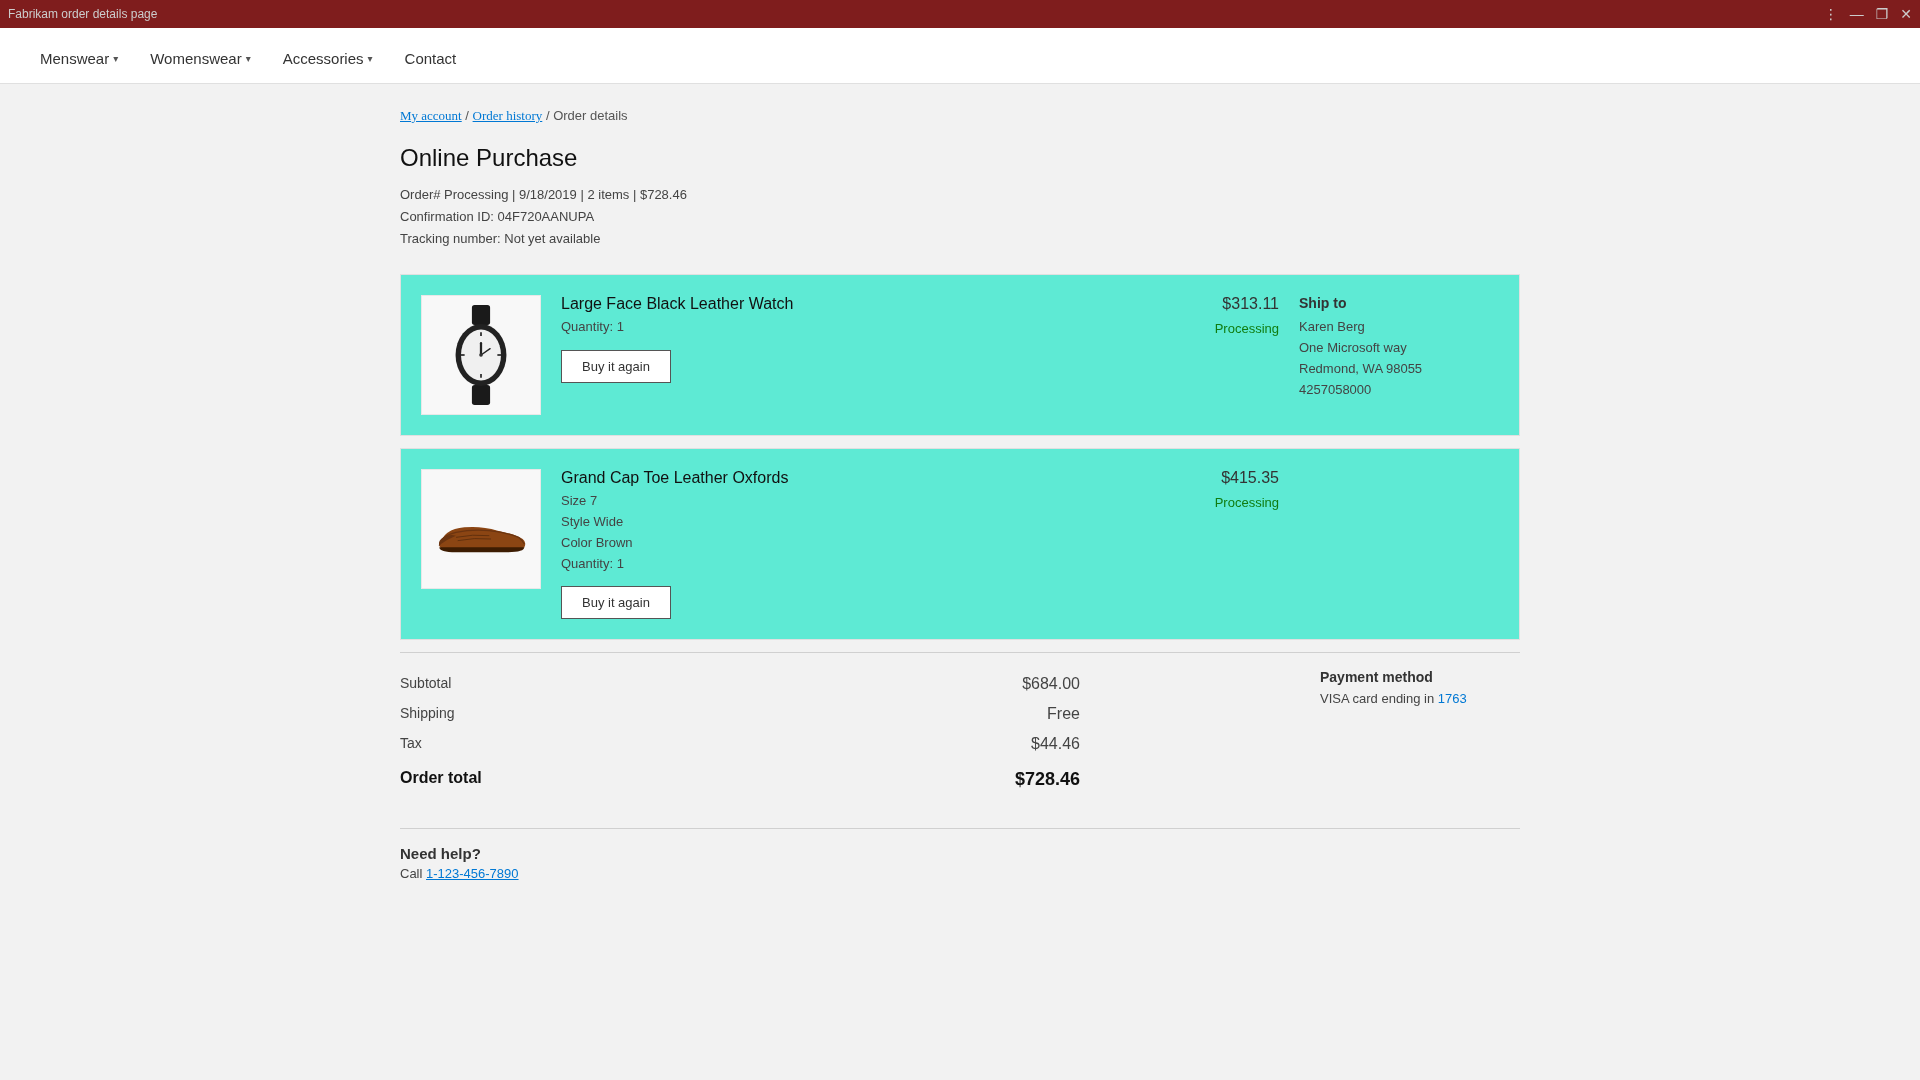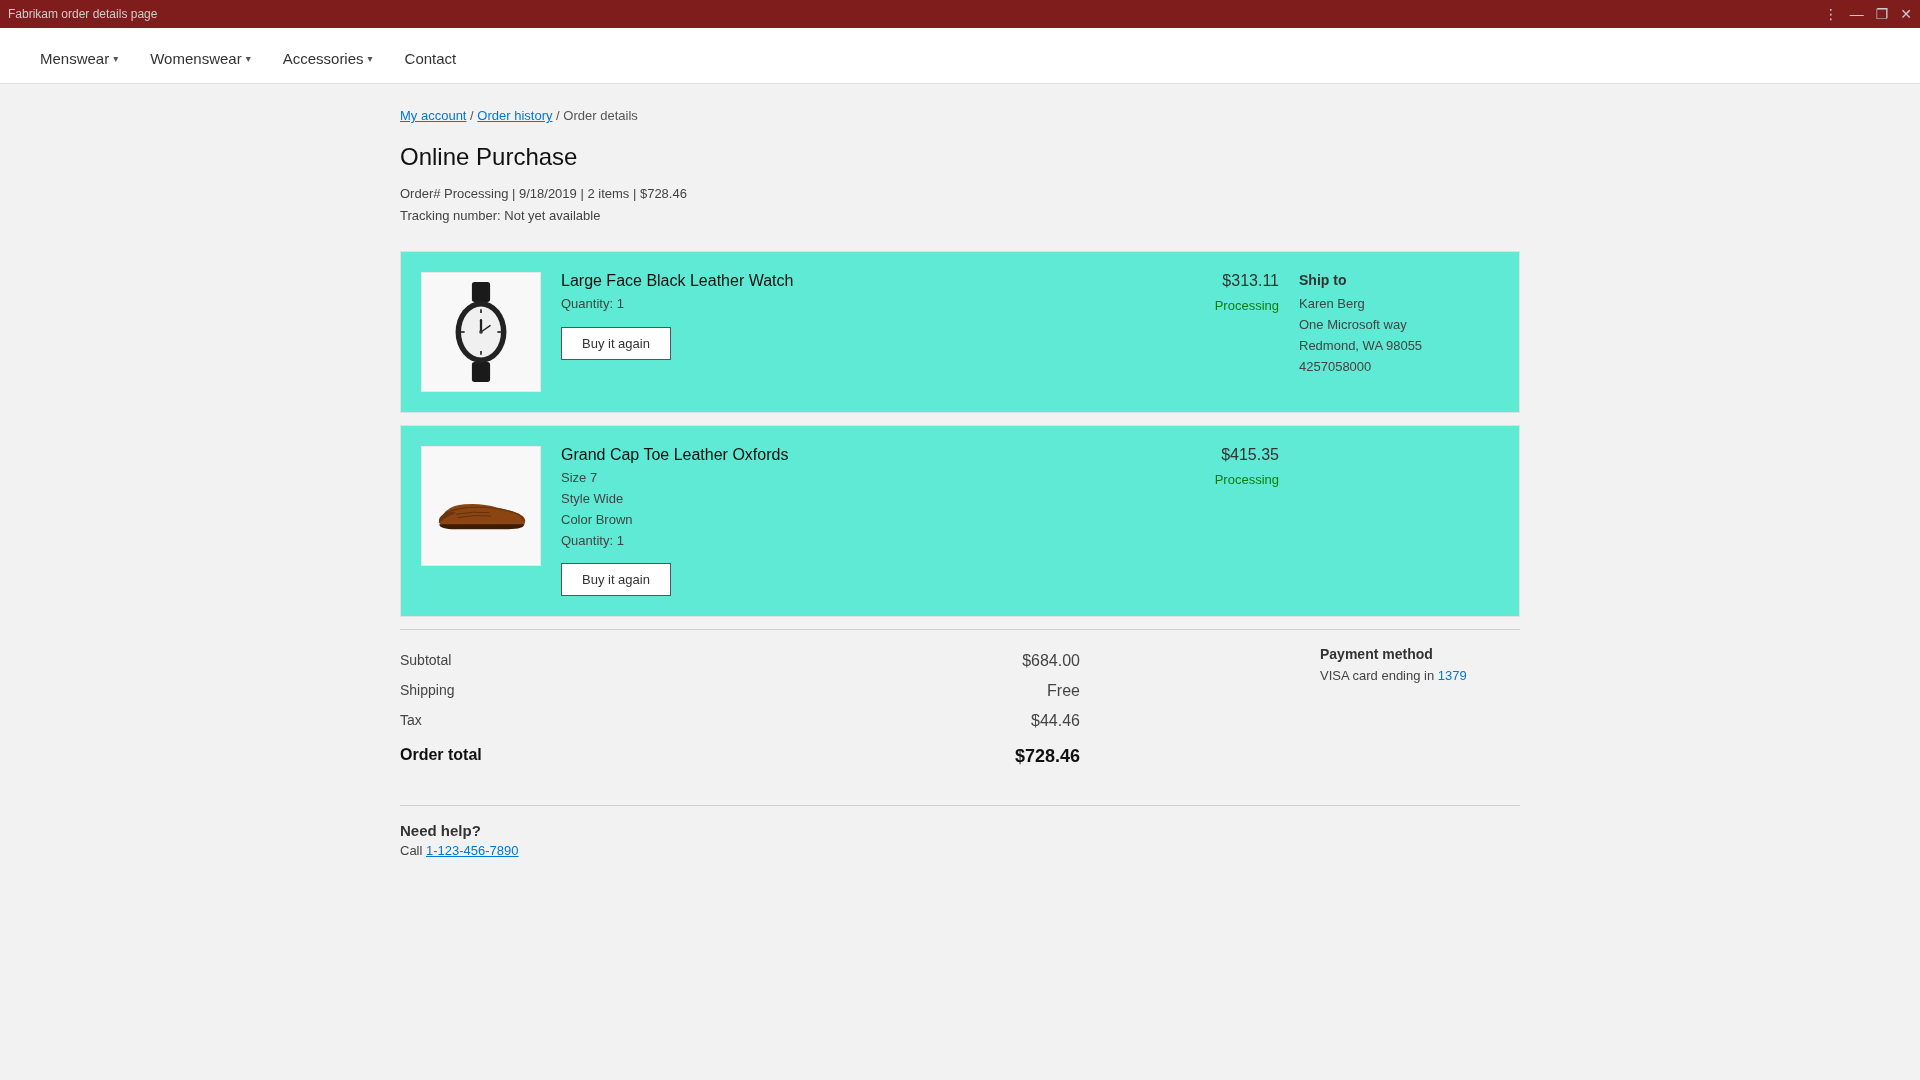--- a/index.html
+++ b/index.html
@@ -67,20 +67,21 @@
     
     .breadcrumb {
       font-size: 13px;
       color: #555;
       margin-bottom: 20px;
     }
     .breadcrumb a {
       color: #0078d4;
       text-decoration: underline;
       cursor: pointer;
+      font-family: Liberation Serif, serif;
     }
     .breadcrumb span { color: #555; }
 
     
     .page-title {
       font-size: 24px;
       font-weight: 400;
       margin-bottom: 12px;
       color: #111;
     }
@@ -286,20 +287,21 @@
     <span> / </span>
     <a>Order history</a>
     <span>/ </span>
     <span>Order details</span>
   </div>
 
   <h1 class="page-title">Online Purchase</h1>
 
   <div class="order-meta">
     <div>Order# Processing | 9/18/2019 | 2 items | $728.46</div>
+    <div>Confirmation ID: 04F720AANUPA</div>
     <div>Tracking number: Not yet available</div>
   </div>
 
   <div class="order-item">
     <div class="item-image">
 
       <svg class="watch-svg" viewBox="0 0 80 110">
 
         <rect x="30" y="0" width="20" height="22" rx="3" fill="#1a1a1a"></rect>
 
@@ -388,21 +390,21 @@
         <span class="amount">$44.46</span>
       </div>
       <div class="totals-row total-final">
         <span>Order total</span>
         <span class="amount">$728.46</span>
       </div>
     </div>
     <div class="totals-right">
       <div class="payment-label">Payment method</div>
       <div class="payment-value">
-        VISA card ending in <span style="color:#0078d4;">1379</span>
+        VISA card ending in <span style="color:#0078d4;">1763</span>
       </div>
     </div>
   </div>
 
   <div class="help-section">
     <div class="help-title">Need help?</div>
     <div class="help-text">
       <span>Call </span>
       <a>1-123-456-7890</a>
     </div>

